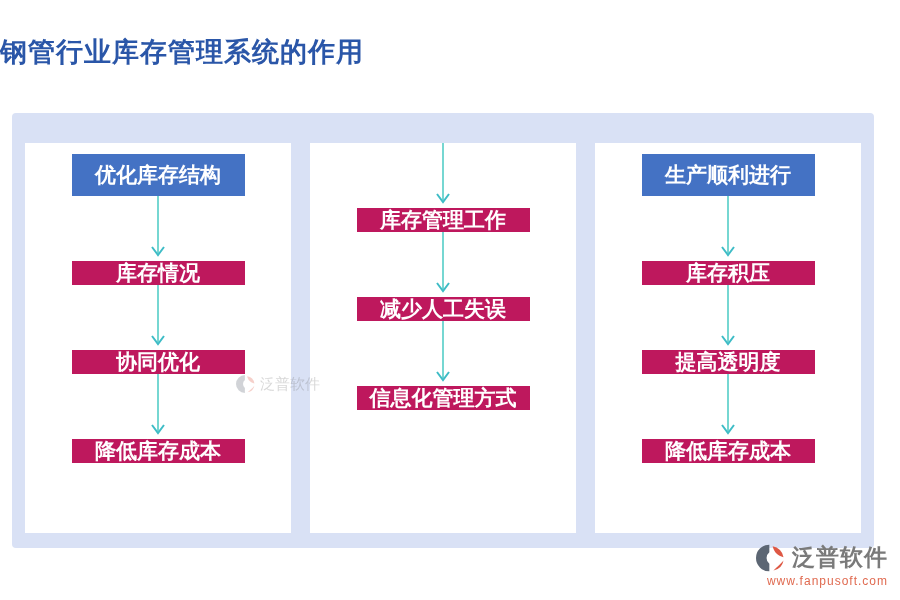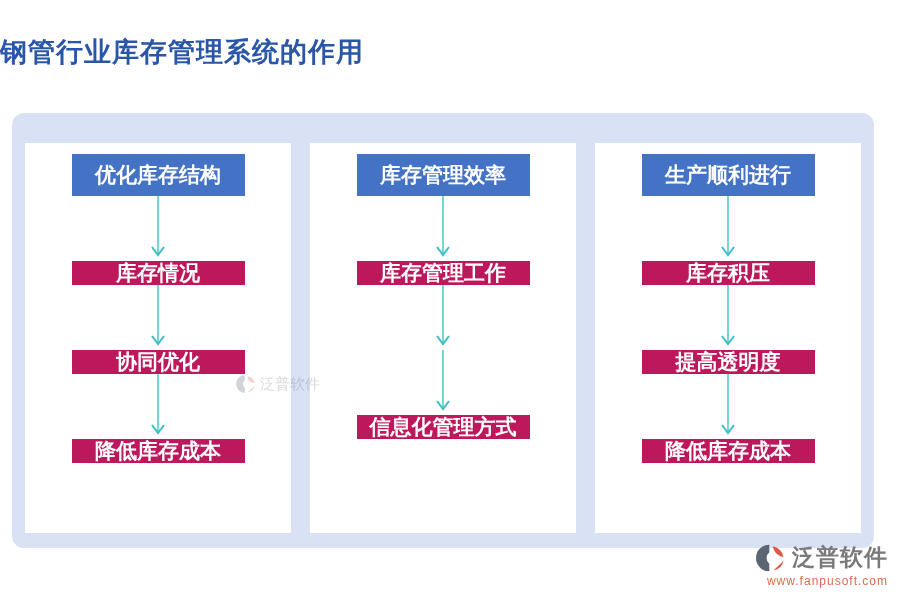--- a/index.html
+++ b/index.html
@@ -20,21 +20,21 @@
     font-weight: bold;
     font-size: 27px;
     letter-spacing: 1px;
     color: #2a56a8;
   }
   .board {
     position: absolute;
     left: 12px; top: 113px;
     width: 862px; height: 435px;
     background: #d9e1f5;
-    border-radius: 12px;
+    border-radius: 4px;
     box-sizing: border-box;
     padding: 30px 13px 15px 13px;
     display: flex;
     gap: 19px;
   }
   .col {
     flex: 1;
     background: #ffffff;
     display: flex;
     flex-direction: column;
@@ -128,30 +128,30 @@
     </svg>
     <div class="node node-secondary">协同优化</div>
     <svg class="arrow" viewBox="0 0 16 65">
       <line x1="8" y1="0" x2="8" y2="57" stroke="#76d7d2" stroke-width="2"></line>
       <path d="M2 51 L8 59 L14 51" fill="none" stroke="#3ebcc6" stroke-width="2"></path>
     </svg>
     <div class="node node-secondary">降低库存成本</div>
   </div>
 
   <div class="col">
-    <div class="node node-primary">库存管理效率</div>
     <svg class="arrow" viewBox="0 0 16 65">
       <line x1="8" y1="0" x2="8" y2="57" stroke="#76d7d2" stroke-width="2"></line>
       <path d="M2 51 L8 59 L14 51" fill="none" stroke="#3ebcc6" stroke-width="2"></path>
     </svg>
     <div class="node node-secondary">库存管理工作</div>
     <svg class="arrow" viewBox="0 0 16 65">
       <line x1="8" y1="0" x2="8" y2="57" stroke="#76d7d2" stroke-width="2"></line>
       <path d="M2 51 L8 59 L14 51" fill="none" stroke="#3ebcc6" stroke-width="2"></path>
     </svg>
+    <div class="node node-secondary">减少人工失误</div>
     <svg class="arrow" viewBox="0 0 16 65">
       <line x1="8" y1="0" x2="8" y2="57" stroke="#76d7d2" stroke-width="2"></line>
       <path d="M2 51 L8 59 L14 51" fill="none" stroke="#3ebcc6" stroke-width="2"></path>
     </svg>
     <div class="node node-secondary">信息化管理方式</div>
   </div>
 
   <div class="col">
     <div class="node node-primary">生产顺利进行</div>
     <svg class="arrow" viewBox="0 0 16 65">

